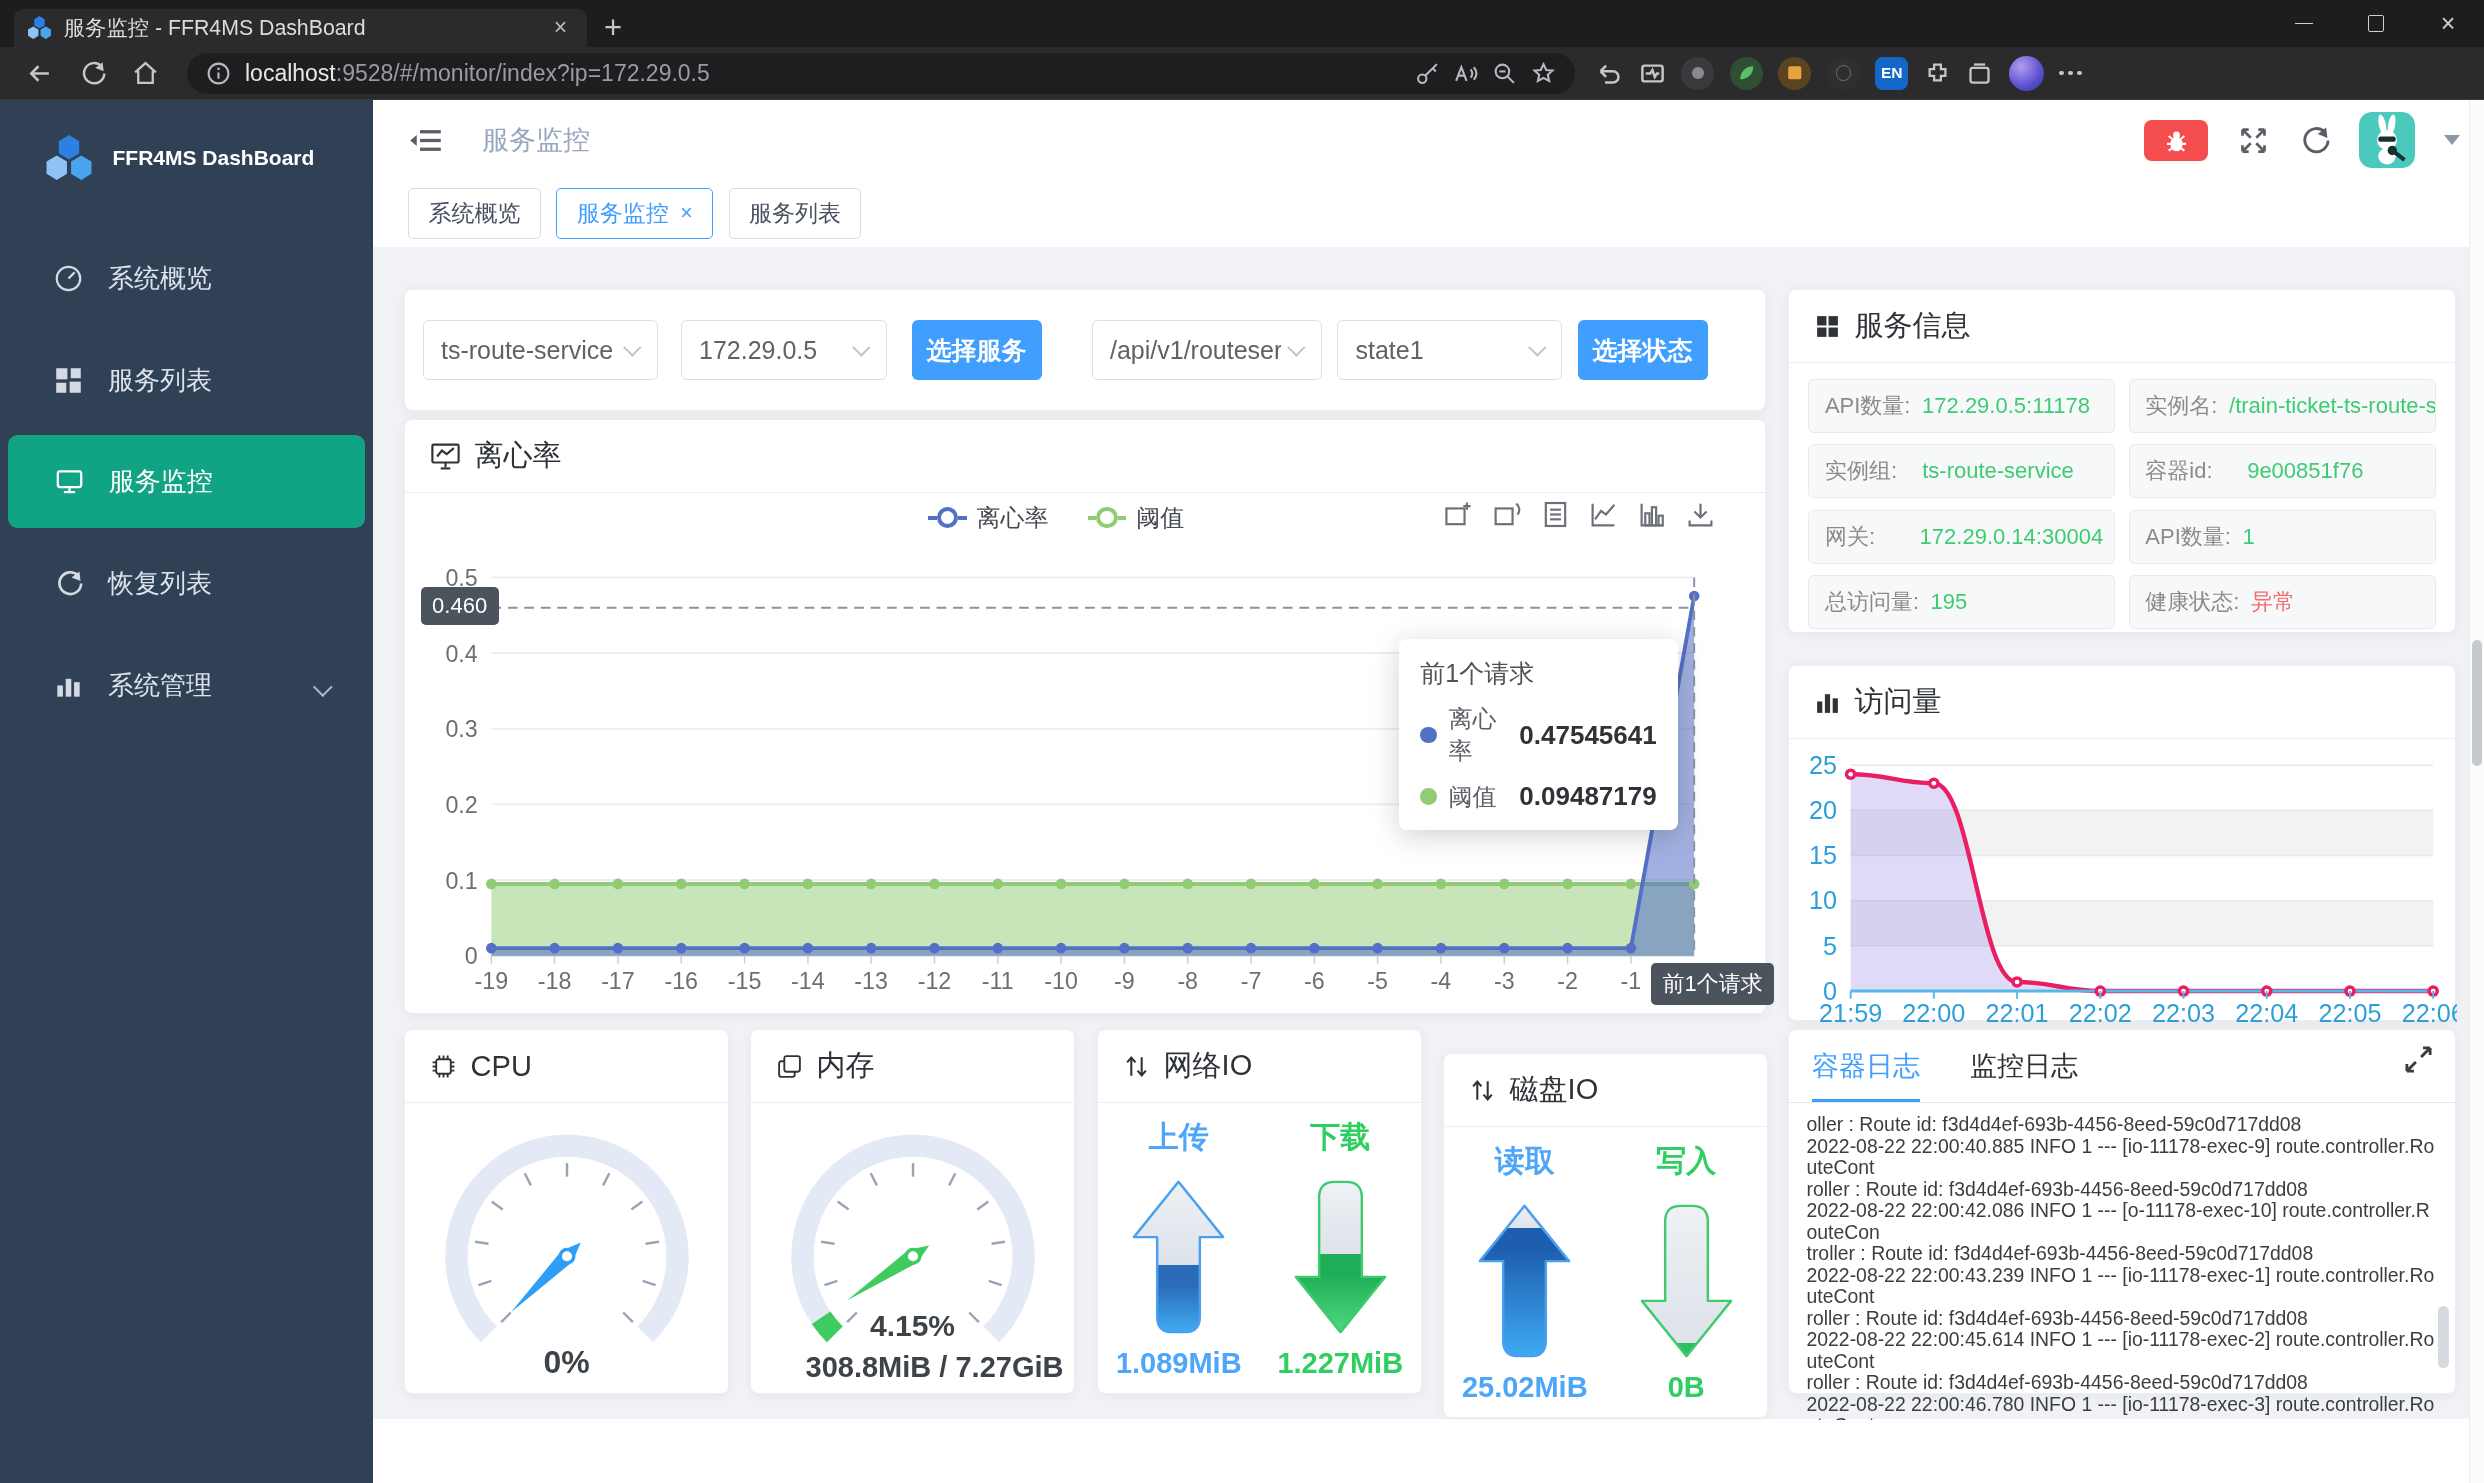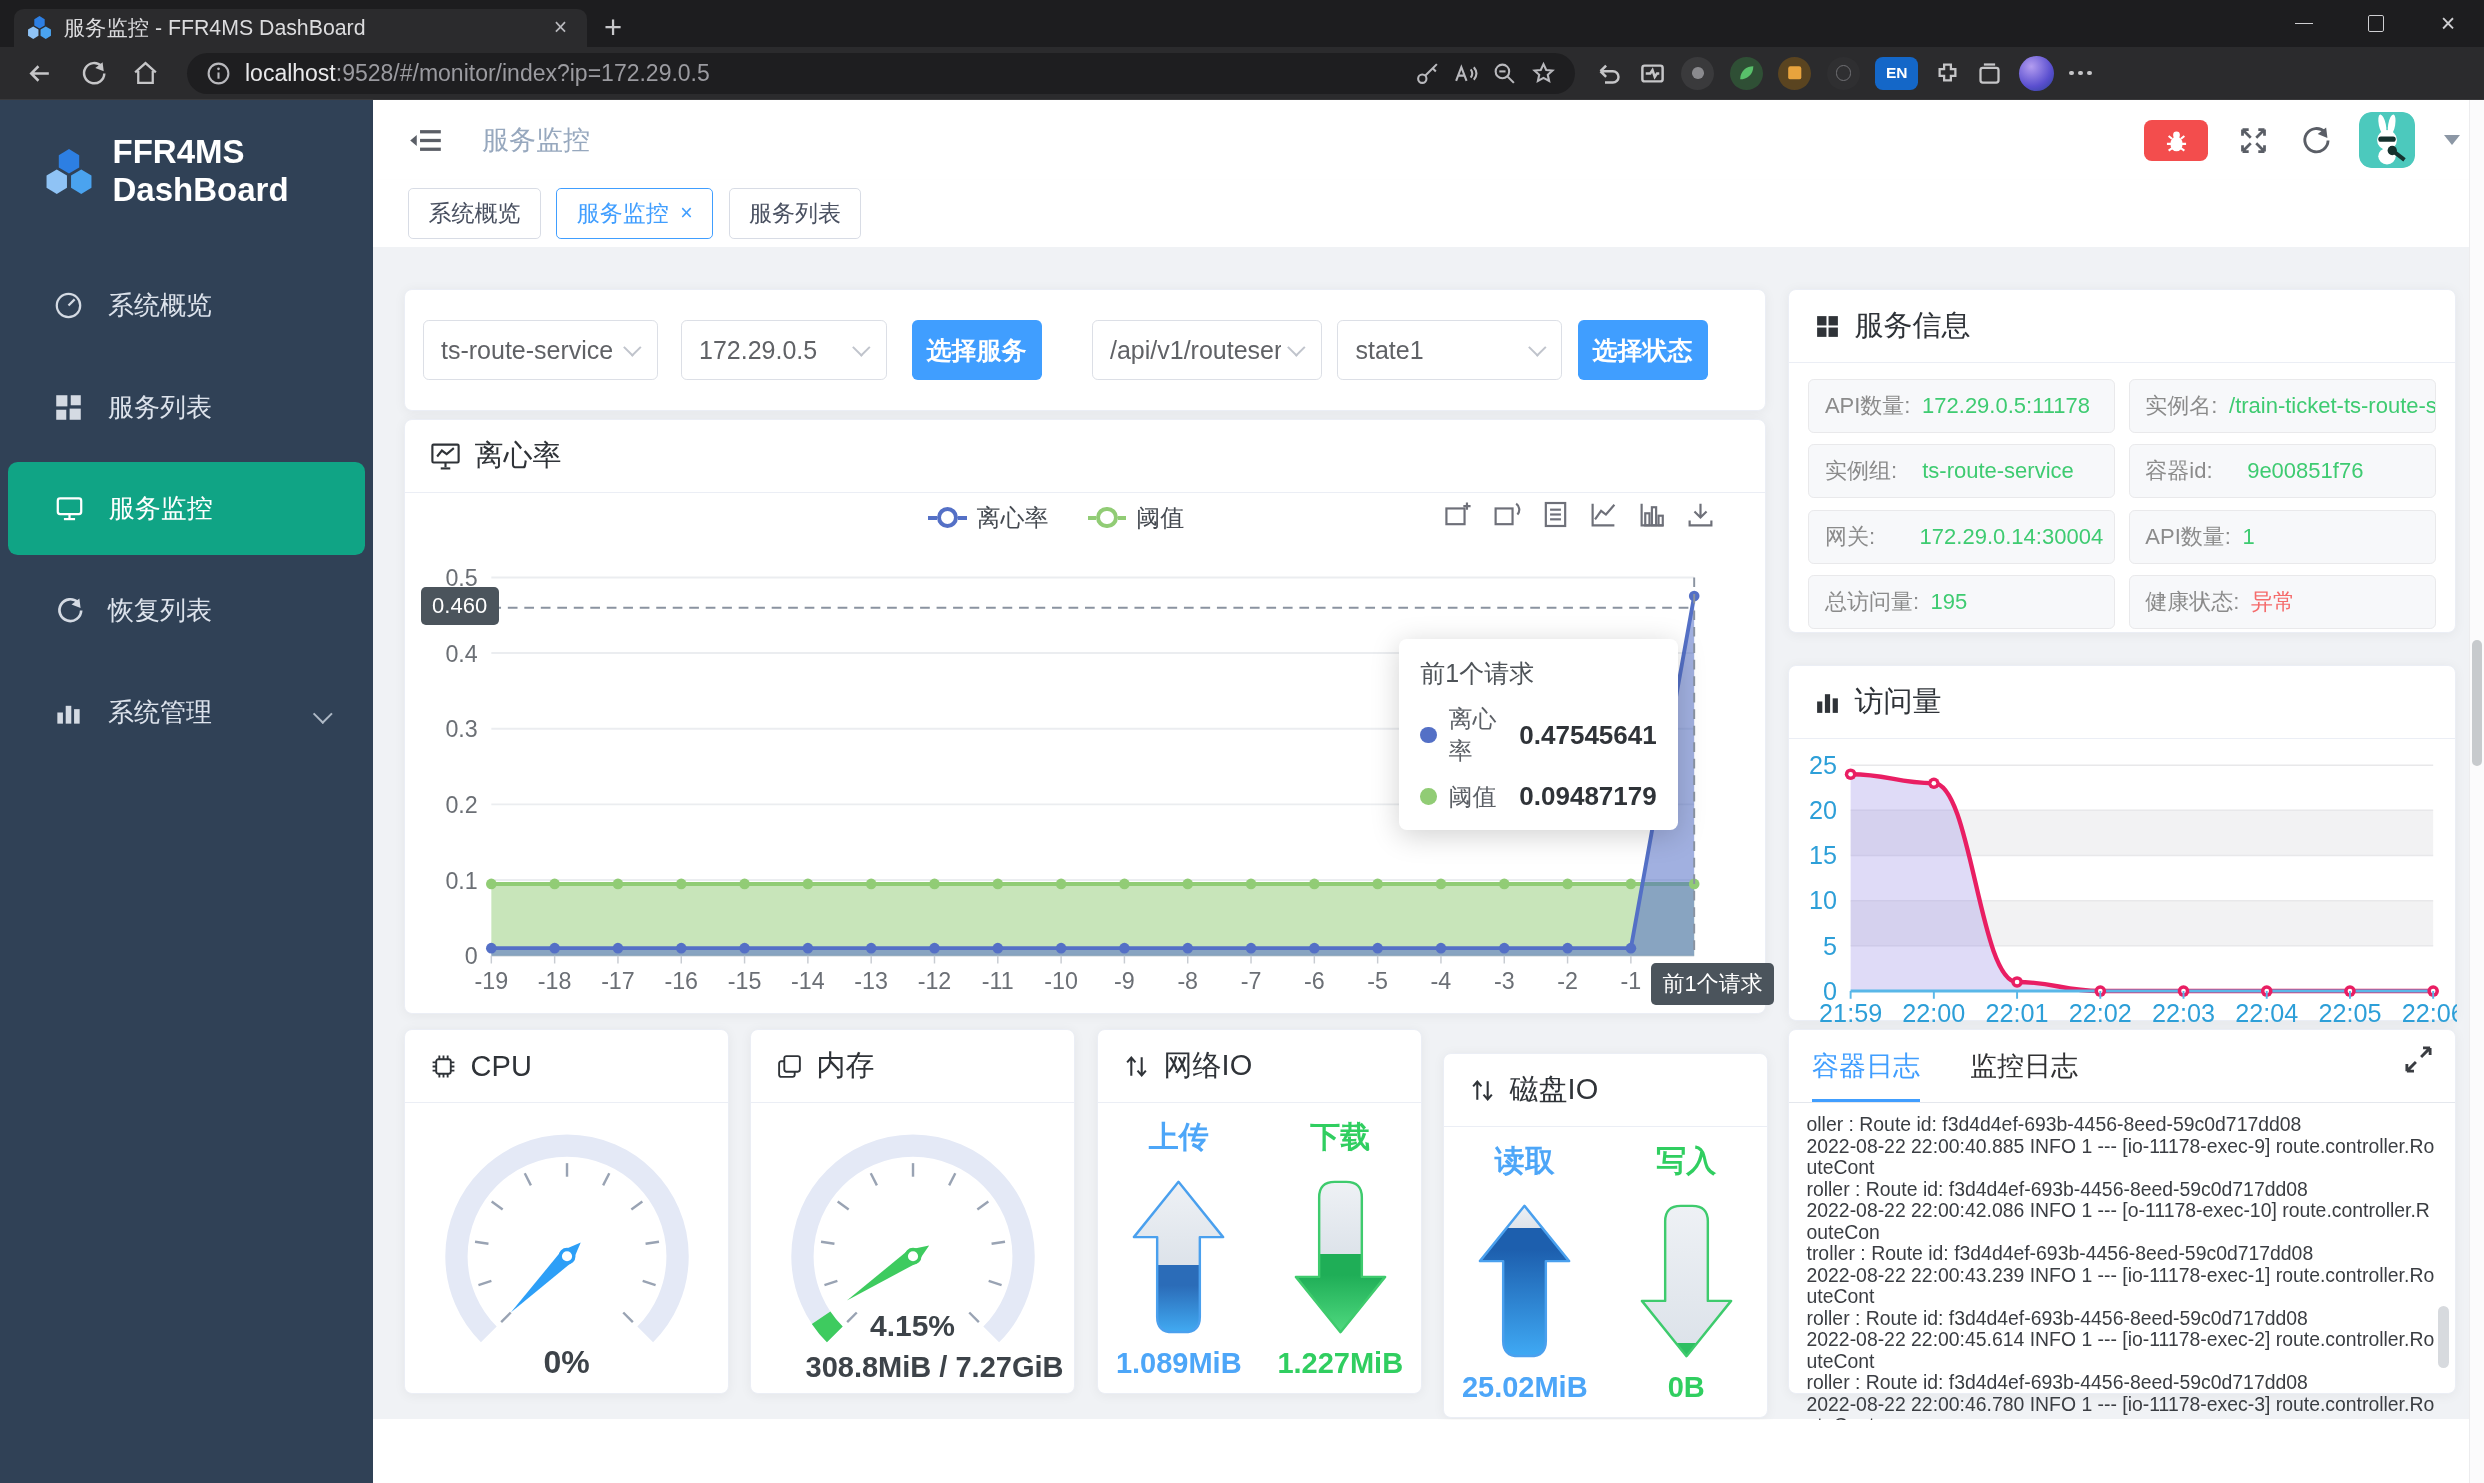--- a/index.html
+++ b/index.html
@@ -18,28 +18,28 @@
   .win-max-glyph{width:14.6px;height:14.6px;border:1.9px solid #cfcfd2;border-radius:1.9px;}
   .win-close-glyph{font-size:25px;}
   .toolbar{position:absolute;left:0;top:47px;width:2484px;height:53px;background:#2b2b2d;border-bottom:1px solid #3a3a3c;display:flex;align-items:center;box-sizing:border-box;}
   .navic{color:#c6c6c8;margin-left:25px;}
   .urlpill{margin-left:27px;width:1388px;height:41px;background:#1e1e20;border-radius:20.4px;display:flex;align-items:center;padding:0 19.4px;box-sizing:border-box;gap:13.6px;}
   .url-text{font-size:23px;color:#9b9ba0;flex:1;white-space:nowrap;overflow:hidden;}
   .url-host{color:#e8e8ea;}
   .pill-ic{color:#b9b9bd;}
   .extrow{display:flex;align-items:center;gap:15.5px;margin-left:21.3px;}
   .extdot{width:33px;height:33px;border-radius:50%;display:flex;align-items:center;justify-content:center;}
-  .en-badge{width:43px;height:33px;border-radius:7.8px;background:#1467c8;color:#fff;font-size:15.5px;font-weight:bold;display:flex;align-items:center;justify-content:center;}
+  .en-badge{width:33px;height:33px;border-radius:7.8px;background:#1467c8;color:#fff;font-size:15.5px;font-weight:bold;display:flex;align-items:center;justify-content:center;}
   .avatar-edge{width:35px;height:35px;border-radius:50%;background:radial-gradient(circle at 35% 30%,#b39df0,#5a4fcf 60%,#27408f);}
   .dots3{display:flex;gap:3.9px;}
   .dots3 i{width:4.9px;height:4.9px;border-radius:50%;background:#c6c6c8;}
   
   .sidebar{position:absolute;left:0;top:100px;width:373px;height:1384px;background:#304156;}
   .logo-row{display:flex;align-items:center;gap:17.5px;padding:33px 0 0 43px;}
-  .logo-title{color:#fff;font-size:33px;font-weight:bold;}
+  .logo-title{color:#fff;font-size:21px;font-weight:bold;}
   .menu{margin-top:50px;}
   .menu-item{height:93px;margin-bottom:8.7px;display:flex;align-items:center;gap:25px;padding-left:54px;color:#dde3ec;font-size:26px;position:relative;}
   .menu-item.active{background:#10a485;margin-left:7.8px;margin-right:7.8px;border-radius:9.7px;padding-left:47px;color:#fff;}
   .chev-down{position:absolute;right:43px;top:41px;width:11.6px;height:11.6px;border-right:2.9px solid #aeb9c6;border-bottom:2.9px solid #aeb9c6;transform:rotate(45deg);}
   .navbar{position:absolute;left:373px;top:100px;width:2112px;height:80px;background:#fff;box-shadow:0 1px 3.9px rgba(0,21,41,.08);display:flex;align-items:center;}
   .hamburger{margin-left:35px;}
   .breadcrumb{margin-left:39px;font-size:27px;color:#97a8be;}
   .nav-right{margin-left:auto;display:flex;align-items:center;gap:29px;margin-right:25px;}
   .bug-btn{width:64px;height:41px;background:#f34d4d;border-radius:7.8px;display:flex;align-items:center;justify-content:center;}
   .avatar-app{width:56px;height:56px;border-radius:11.6px;overflow:hidden;}

